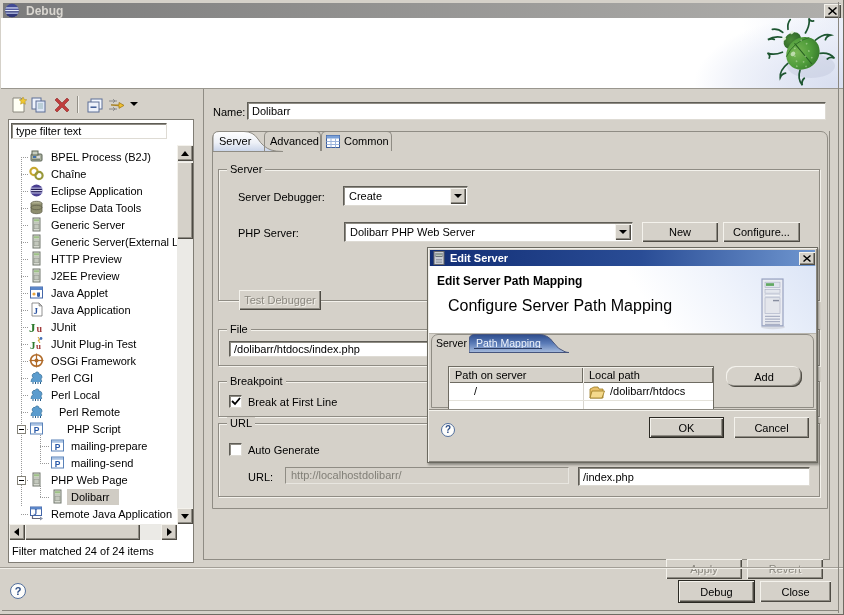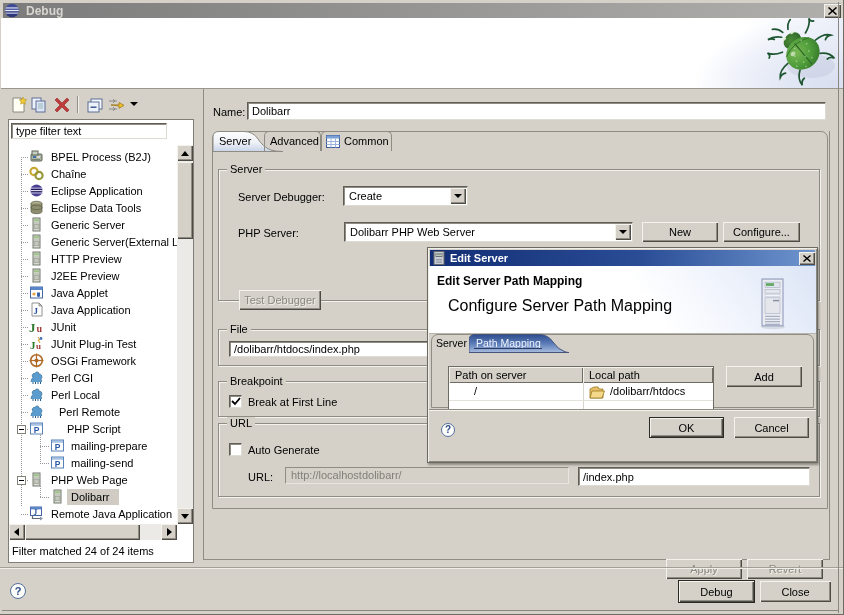--- a/index.html
+++ b/index.html
@@ -491,21 +491,21 @@
         <div class="abs" style="left:0;top:0;width:134px;height:16px;background:#d5d1c9;box-shadow:inset 1px 1px 0 #f4f2ec, inset -1px -1px 0 #6e6b62;line-height:16px;padding-left:6px;box-sizing:border-box;">Path on server</div>
         <div class="abs" style="left:134px;top:16px;width:1px;height:42px;background:#d8d5ce;"></div>
         <div class="abs" style="left:0;top:33px;width:264px;height:1px;background:#e4e2da;"></div>
         <div class="abs" style="left:25px;top:18px;">/</div>
         <svg class="abs" style="left:140px;top:19px;" width="16" height="13" viewBox="0 0 16 13">
           <path d="M1 3 l4-2 h4 l1 2 h4 v9 h-13 z" fill="#e8c06a" stroke="#9a7820" stroke-width="0.8"></path>
           <path d="M3 5 h12.5 l-2.5 7 h-12 z" fill="#f4d98c" stroke="#9a7820" stroke-width="0.8"></path>
         </svg>
         <div class="abs" style="left:161px;top:18px;">/dolibarr/htdocs</div>
       </div>
-      <div class="btn" style="left:298px;top:14px;width:76px;height:21px;">Add</div>
+      <div class="btn" style="left:298px;top:14px;width:76px;height:21px;border-radius:9px;">Add</div>
       <div class="btn dis" style="left:298px;top:39px;width:76px;height:21px;">Edit</div>
     </div>
 
     <div class="abs" style="left:1px;top:161px;width:387px;height:1px;background:#8f8c84;"></div>
     <div class="abs" style="left:1px;top:162px;width:387px;height:1px;background:#f4f2ec;"></div>
 
     <div class="abs" style="left:13px;top:175px;width:14px;height:14px;border:1px solid #53709e;border-radius:50%;background:#fdfdfb;box-sizing:border-box;color:#2d4d86;font-weight:bold;font-size:10px;text-align:center;line-height:12px;">?</div>
     <div class="abs" style="left:221px;top:169px;width:75px;height:21px;border:1px solid #2b2923;background:#d5d1c9;box-sizing:border-box;">
         <div class="btn" style="left:0;top:0;right:0;bottom:0;">OK</div>
       </div>

